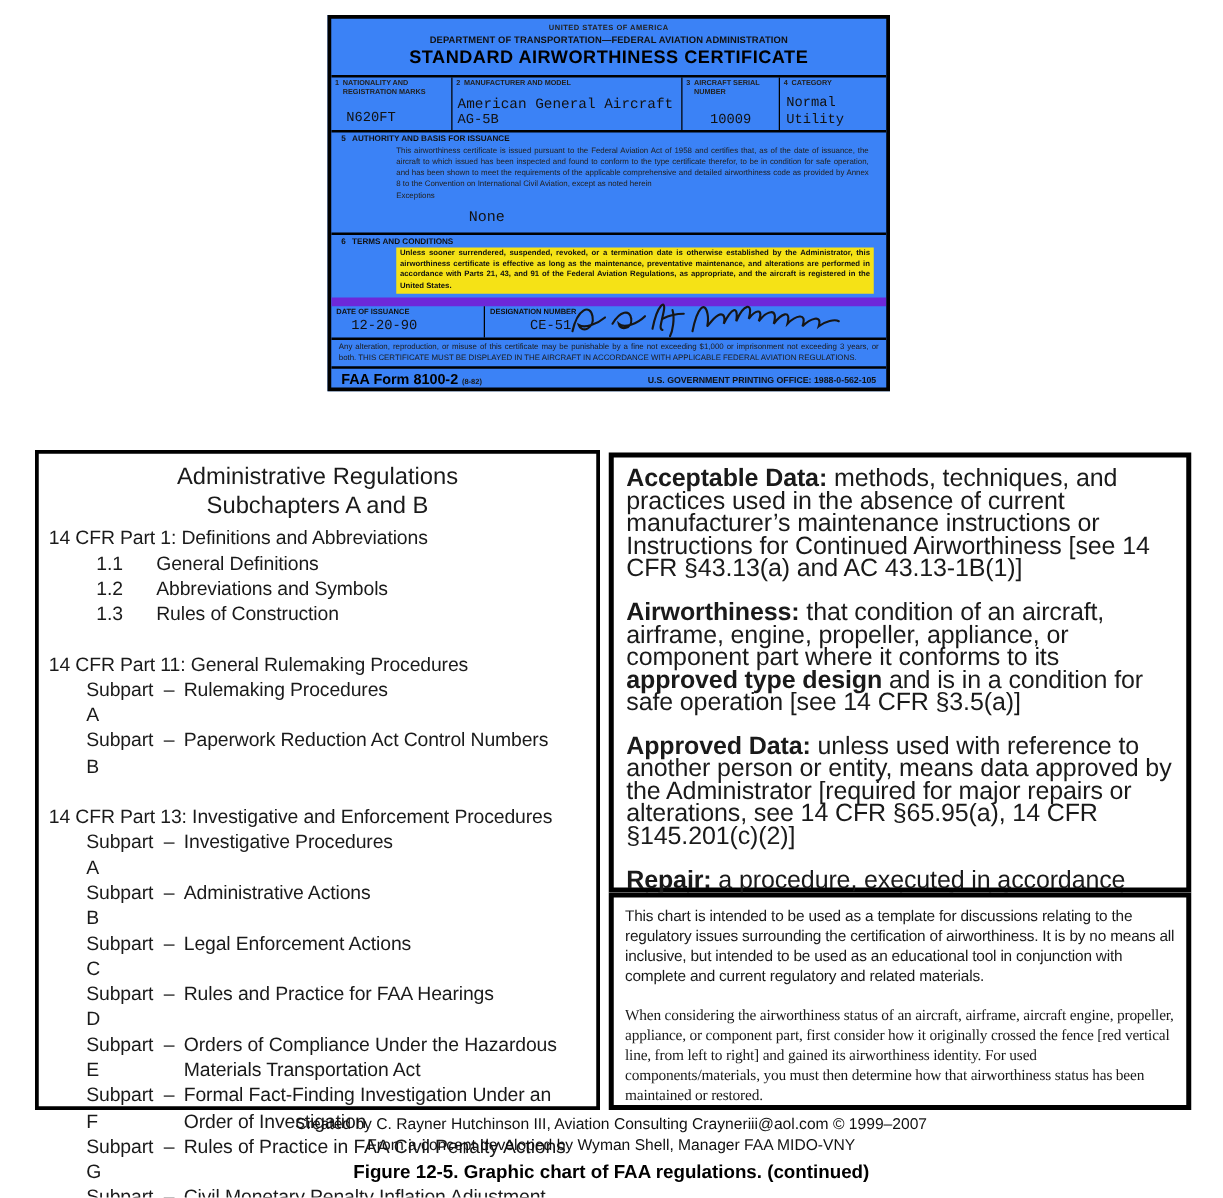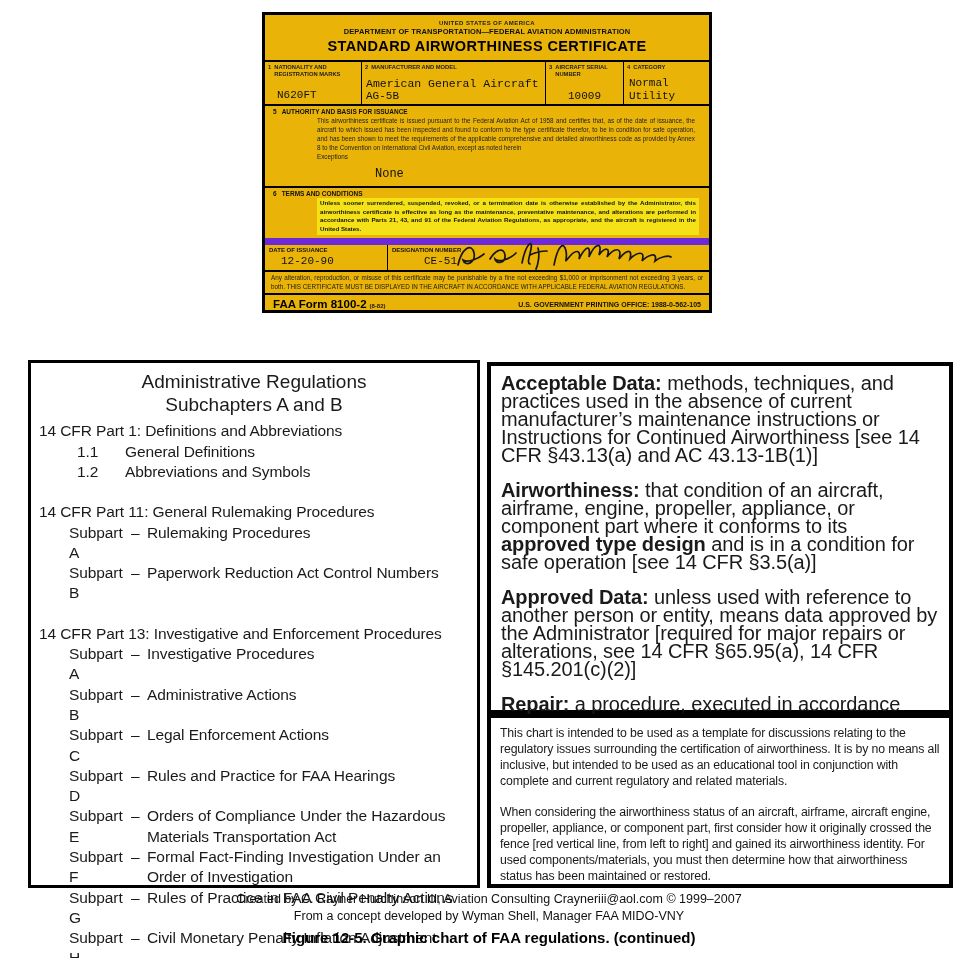--- a/index.html
+++ b/index.html
@@ -9,21 +9,21 @@
     width:978px; height:958px;
     font-family:"Liberation Sans", sans-serif;
     color:#000;
     overflow:hidden;
   }
   
   .cert {
     position:absolute; left:262px; top:12px;
     width:450px; height:301px;
     border:3px solid #000;
-    background:#eab308;
+    background:#3b82f6;
     display:flex; flex-direction:column;
     overflow:hidden;
     color:#1a1a1a;
   }
   .cert-header { text-align:center; padding-top:5px; height:46px; }
   .ch1 { font-size:6px; font-weight:bold; letter-spacing:.4px; color:#222; }
   .ch2 { font-size:7.5px; font-weight:bold; letter-spacing:.1px; margin-top:1px; color:#111; }
   .ch-title { font-size:14.5px; font-weight:bold; letter-spacing:.4px; margin-top:2px; color:#000; }
 
   .cert-fields { display:flex; border-top:2px solid #000; border-bottom:2px solid #000; height:48px; }
@@ -97,21 +97,21 @@
   .dbox p { margin:0 0 17px; }
   .dbox p:last-child { margin-bottom:0; }
 
   .nbox {
     position:absolute; left:487px; top:714px;
     width:466px; height:174px;
     border:4px solid #000;
     padding:7px 9px; background:#fff;
     font-size:12.3px; letter-spacing:-.15px; line-height:16px; color:#1a1a1a;
   }
-  .nbox p + p { margin-top:15px; }
+  .nbox p + p { margin-top:15px;font-family:Liberation Serif, serif; }
 
   
   .credits { position:absolute; top:891px; left:0; width:978px; text-align:center; font-size:12.5px; line-height:17px; color:#111; }
   .caption { position:absolute; top:929px; left:0; width:978px; text-align:center; font-size:15px; font-weight:bold; color:#000; }
 </style>
 </head>
 <body>
 
 <div class="cert">
   <div class="cert-header">
@@ -211,20 +211,24 @@
     <div class="group">
       <div class="lb-head">14 CFR Part 1: Definitions and Abbreviations</div>
       <div class="num-row">
         <span>1.1</span>
         <span>General Definitions</span>
       </div>
       <div class="num-row">
         <span>1.2</span>
         <span>Abbreviations and Symbols</span>
       </div>
+      <div class="num-row">
+        <span>1.3</span>
+        <span>Rules of Construction</span>
+      </div>
     </div>
 
     <div class="group">
       <div class="lb-head">14 CFR Part 11: General Rulemaking Procedures</div>
       <div class="sub-row">
         <span>Subpart A</span>
         <span>–</span>
         <span>Rulemaking Procedures</span>
       </div>
       <div class="sub-row">

